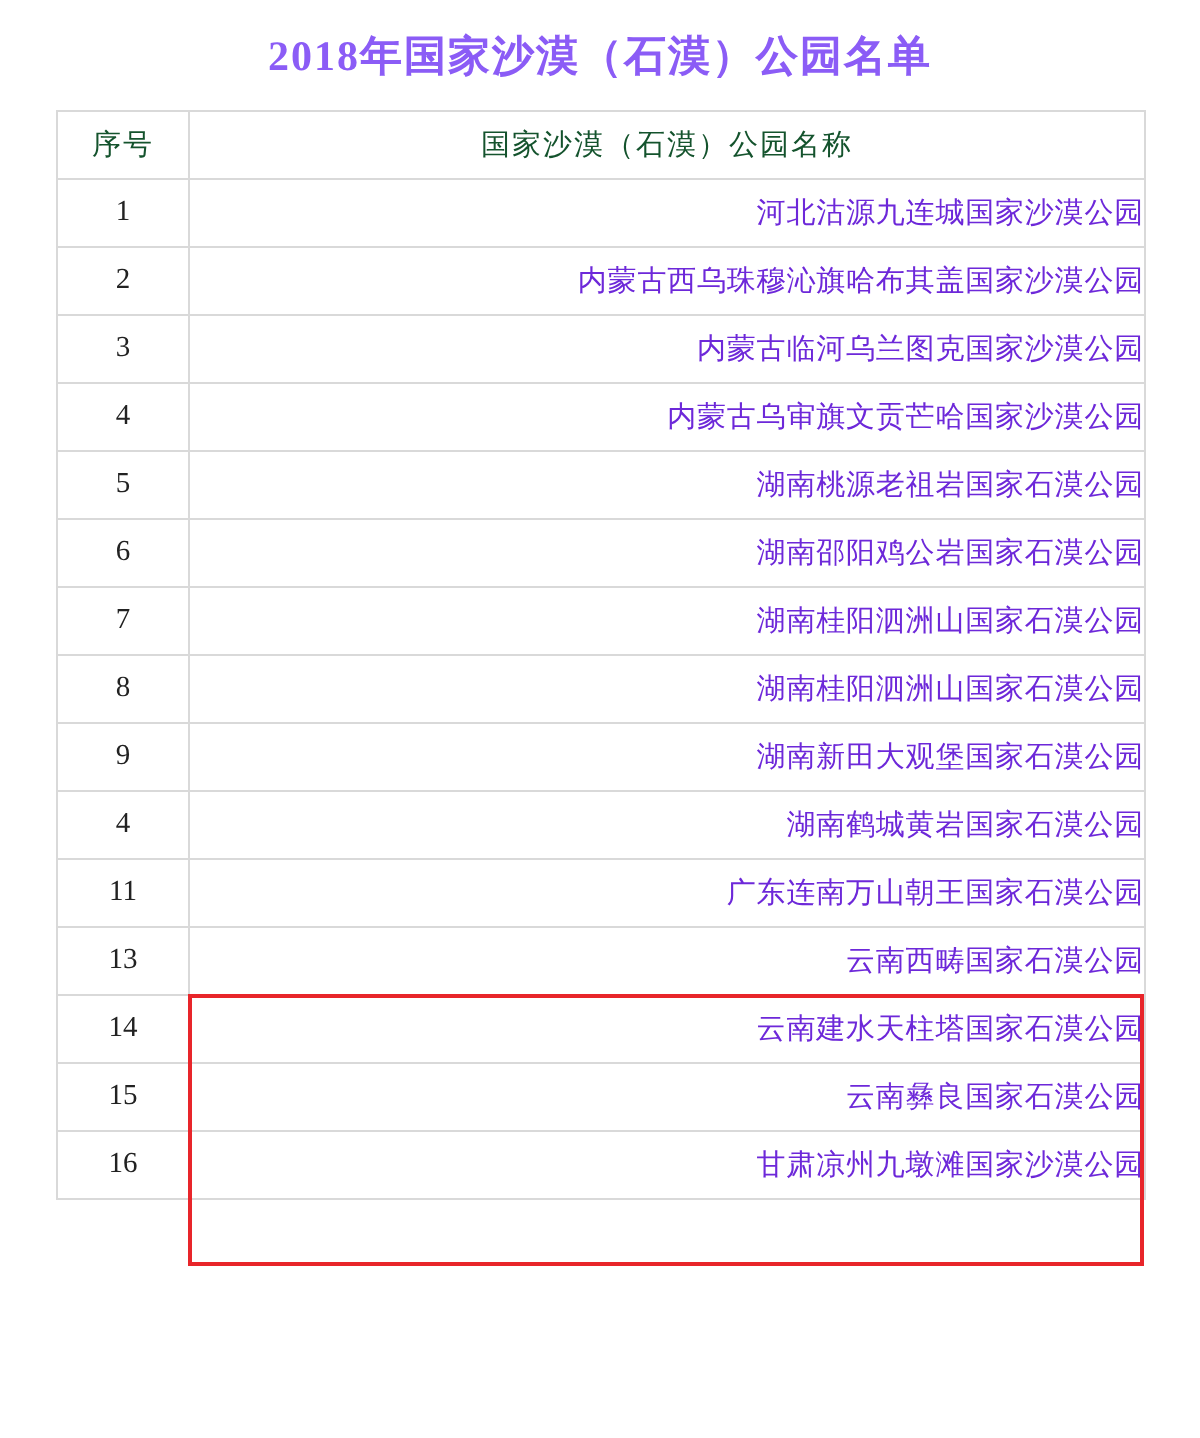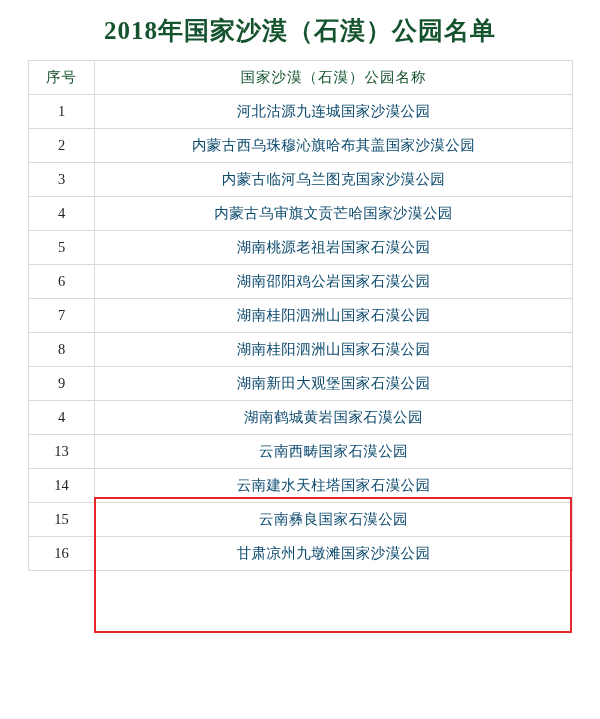--- a/index.html
+++ b/index.html
@@ -16,25 +16,25 @@
   }
   .page {
     width: 600px;
     height: 719px;
     position: relative;
     box-sizing: border-box;
     padding: 0 28px;
   }
   .doc-title {
     text-align: center;
-    font-size: 25px;
+    font-size: 21px;
     font-weight: bold;
     letter-spacing: 1px;
     padding: 14px 0 13px 0;
-    color: #14532d;
+    color: #8b5cf6;
     font-family: "Liberation Serif", "DejaVu Serif", serif;
   }
   table.park-table {
     width: 544px;
     border-collapse: collapse;
     table-layout: fixed;
   }
   table.park-table td, table.park-table th {
     border: 1px solid #d9d9d9;
     height: 34px;
@@ -50,23 +50,23 @@
     font-size: 14.5px;
     letter-spacing: 1px;
     color: #14532d;
   }
   .cell-idx {
     text-align: center;
     color: #222;
     font-size: 14px;
   }
   .cell-name {
-    text-align: center;
+    text-align: right;
     padding-left: 10px;
-    color: #0c4a6e;
+    color: #6d28d9;
     font-size: 15px;
     letter-spacing: 0.4px;
     white-space: nowrap;
   }
   
   .highlight-box {
     position: absolute;
     border: 2px solid #e8252a;
     pointer-events: none;
     box-sizing: border-box;
@@ -131,20 +131,24 @@
       </tr>
       <tr>
         <td class="cell-idx">9</td>
         <td class="cell-name">湖南新田大观堡国家石漠公园</td>
       </tr>
       <tr>
         <td class="cell-idx">4</td>
         <td class="cell-name">湖南鹤城黄岩国家石漠公园</td>
       </tr>
       <tr>
+        <td class="cell-idx">11</td>
+        <td class="cell-name">广东连南万山朝王国家石漠公园</td>
+      </tr>
+      <tr>
         <td class="cell-idx">13</td>
         <td class="cell-name">云南西畴国家石漠公园</td>
       </tr>
       <tr>
         <td class="cell-idx">14</td>
         <td class="cell-name">云南建水天柱塔国家石漠公园</td>
       </tr>
       <tr>
         <td class="cell-idx">15</td>
         <td class="cell-name">云南彝良国家石漠公园</td>

